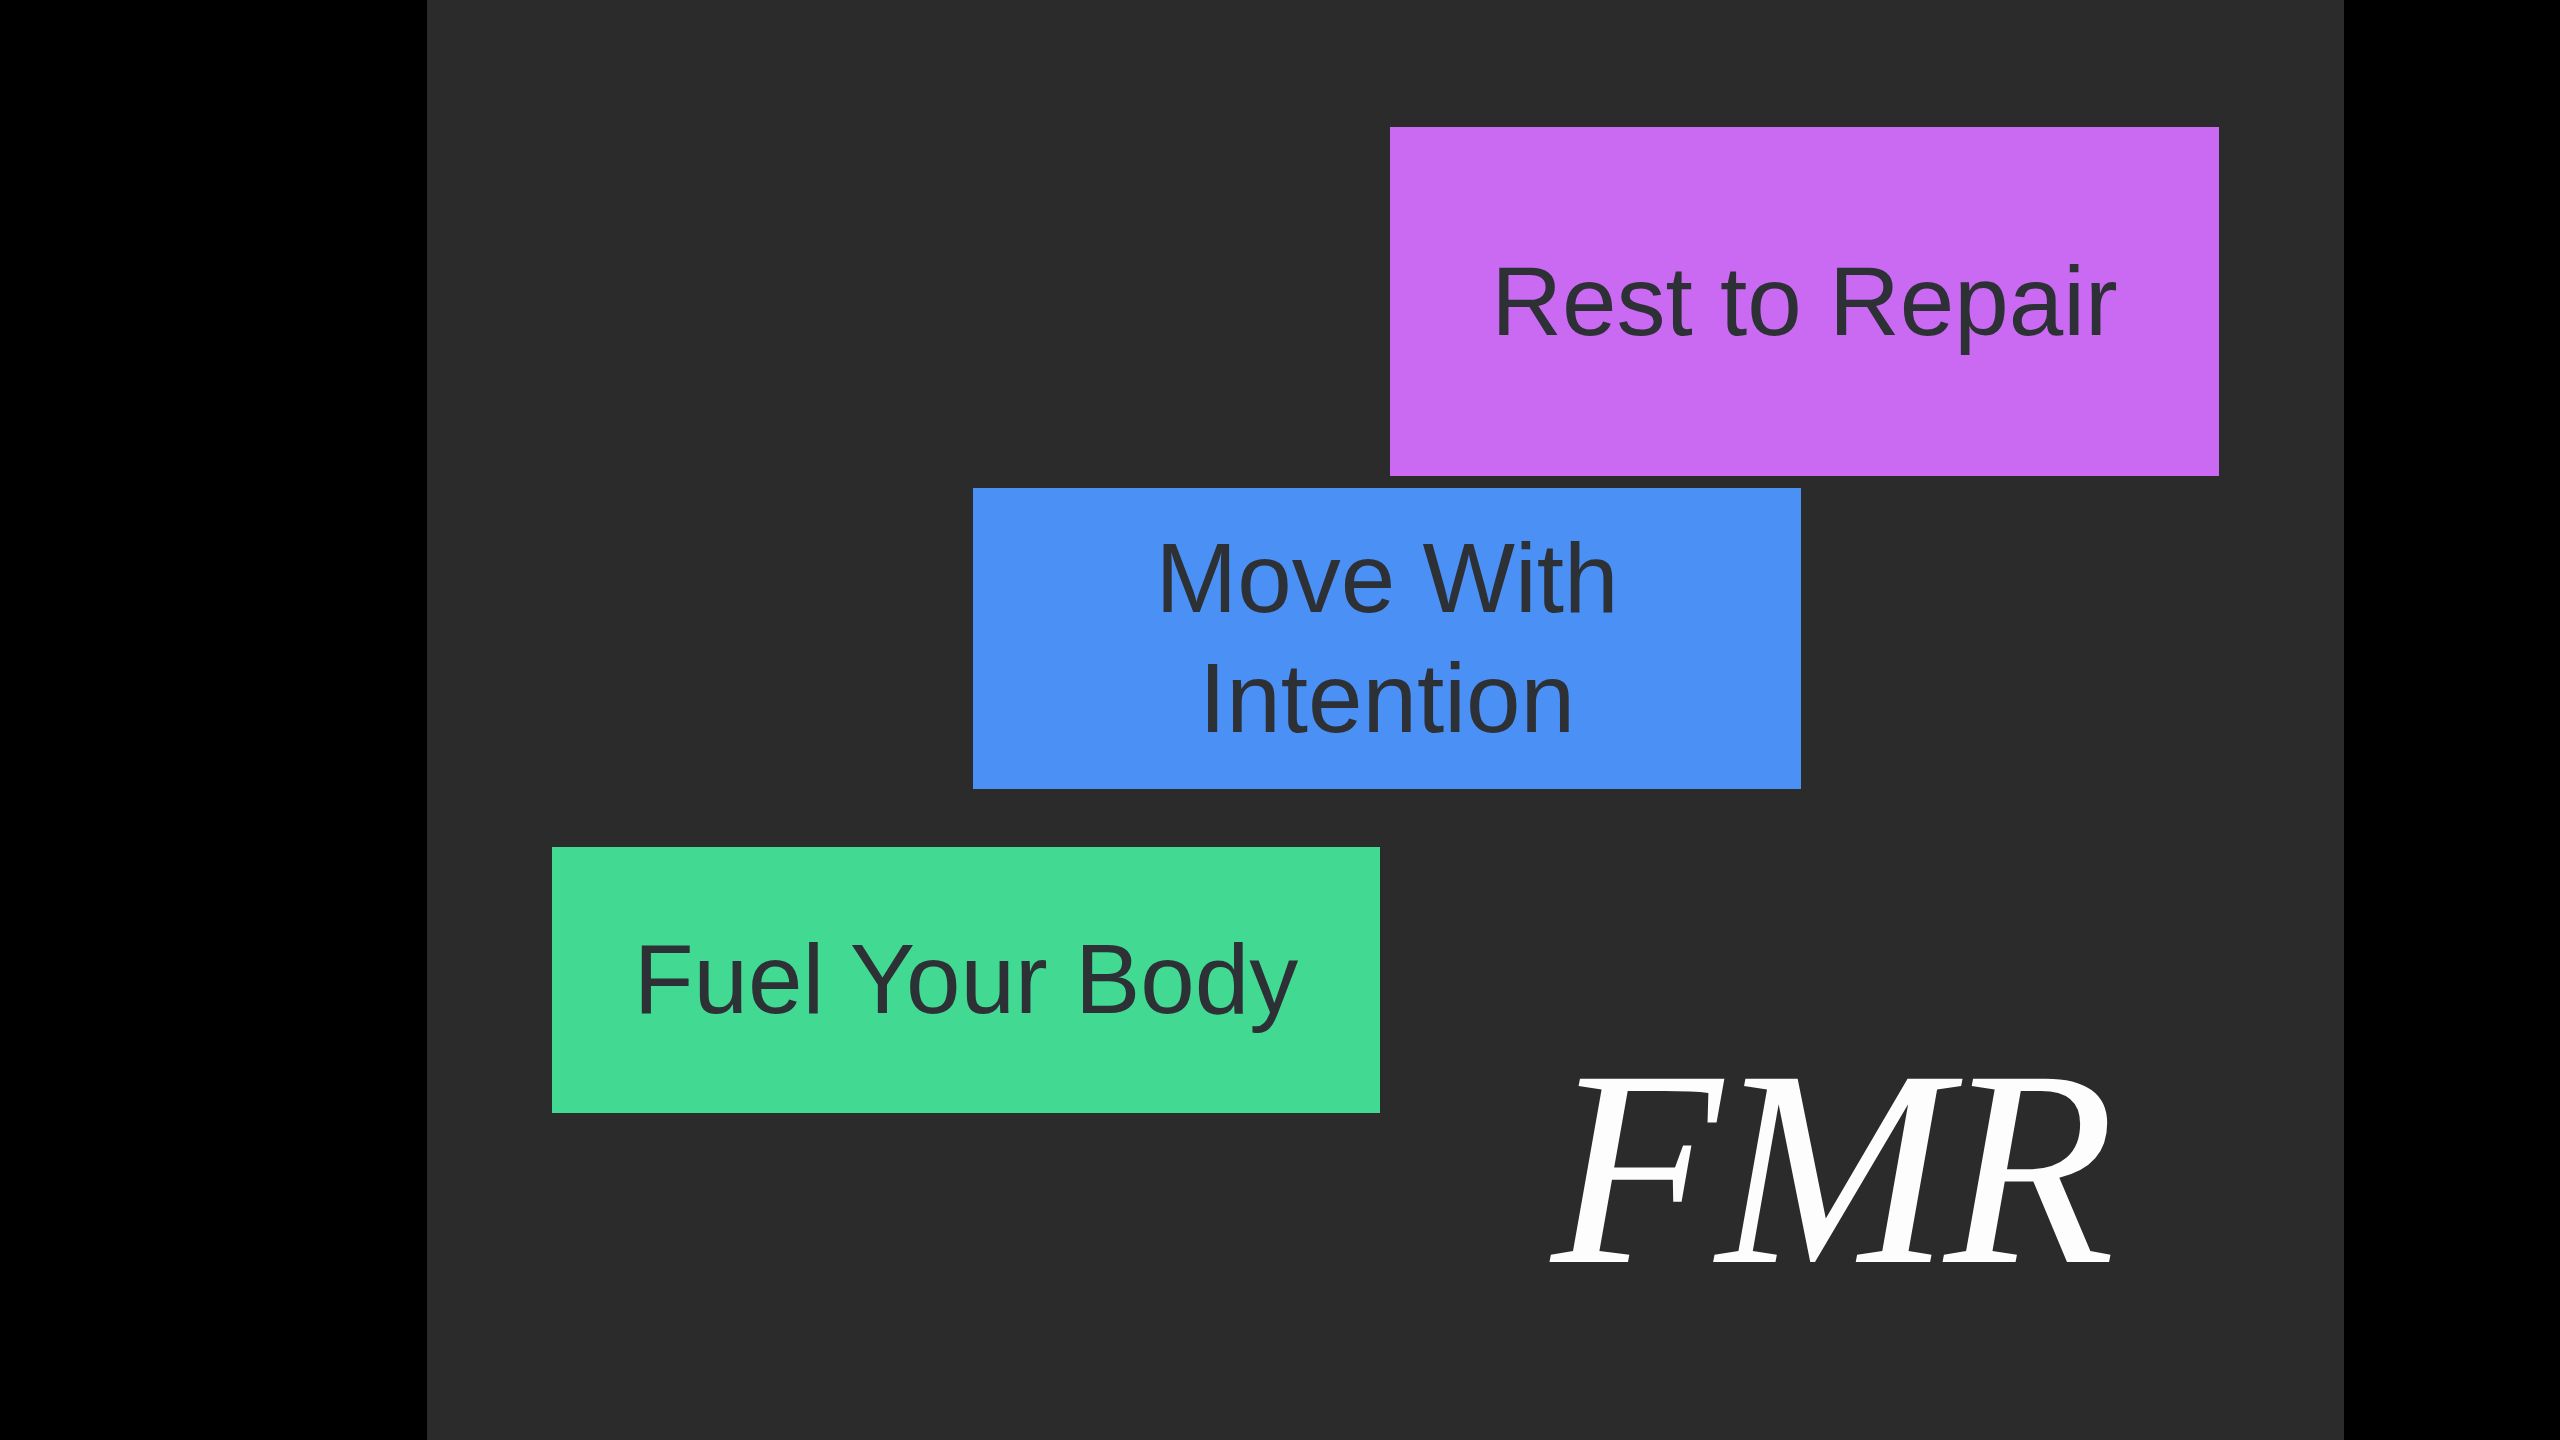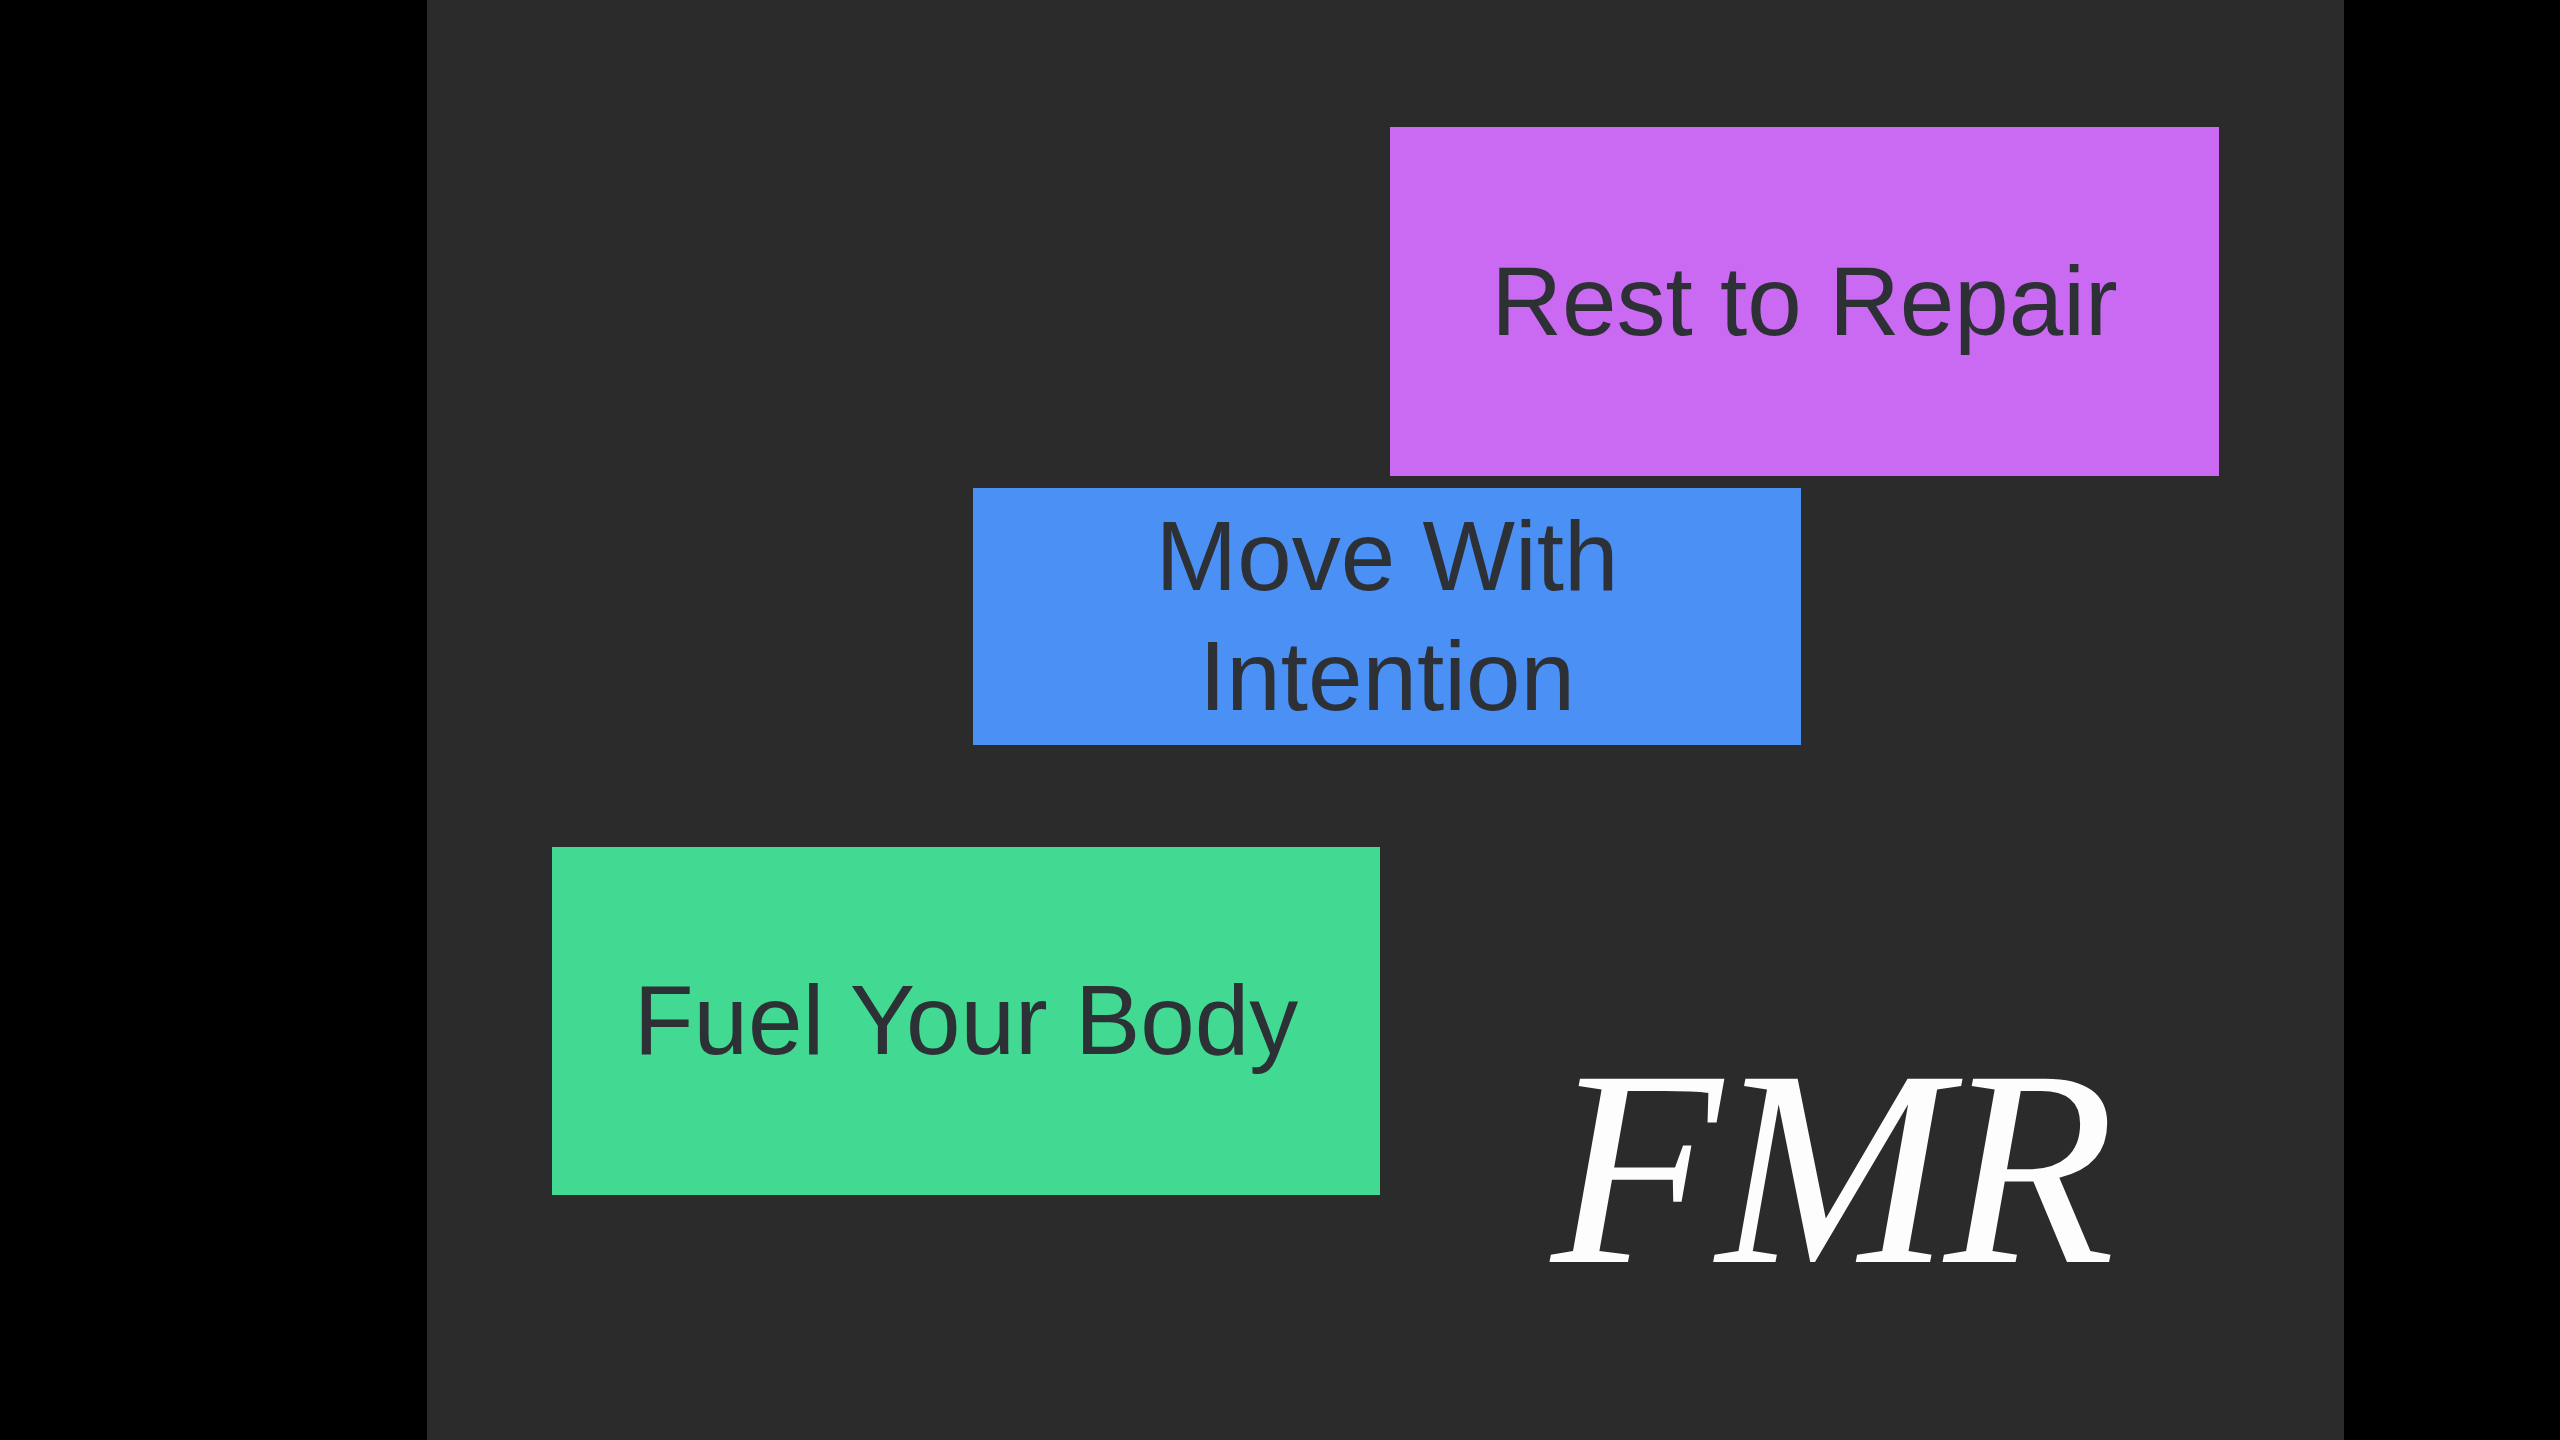--- a/index.html
+++ b/index.html
@@ -36,22 +36,22 @@
     display: flex;
     align-items: center;
     justify-content: center;
     text-align: center;
     font-size: 98px;
     line-height: 1.22;
     font-weight: 400;
     color: #2d3136;
   }
   .card-rest { left: 963px; top: 127px; width: 829px; height: 349px; }
-  .card-move { left: 546px; top: 488px; width: 828px; height: 257px; }
-  .card-fuel { left: 125px; top: 847px; width: 828px; height: 348px; }
+  .card-move { left: 546px; top: 488px; width: 828px; height: 301px; }
+  .card-fuel { left: 125px; top: 847px; width: 828px; height: 266px; }
   .card-label {
     display: block;
     max-width: 96%;
   }
   .logo {
     position: absolute;
     left: 1124px;
     top: 1028px;
     font-family: "Liberation Serif", serif;
     font-size: 280px;

